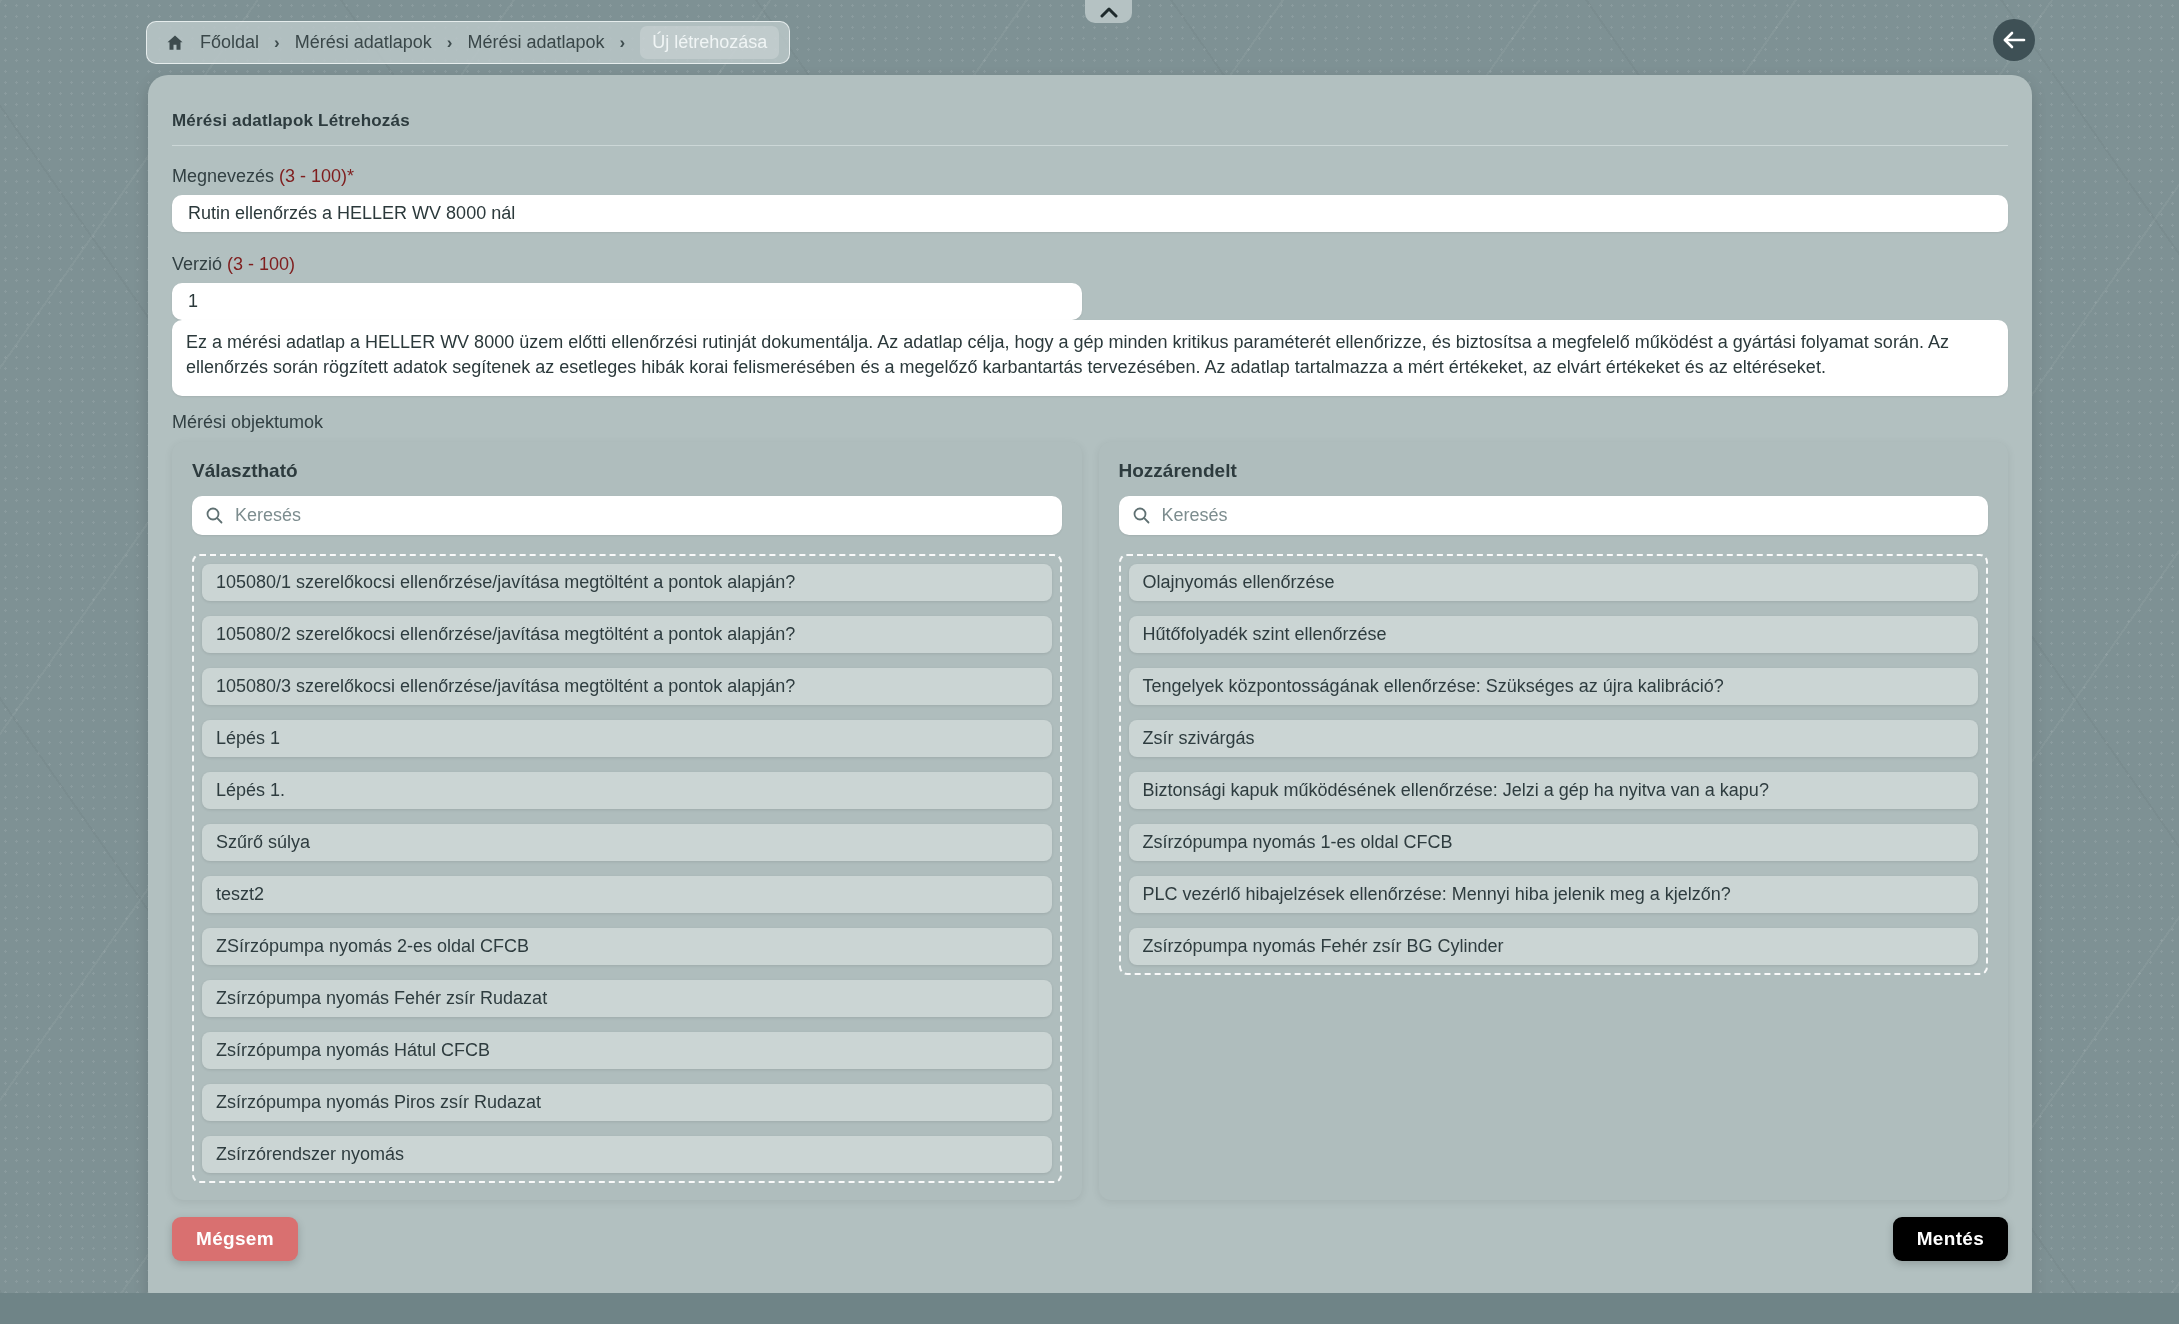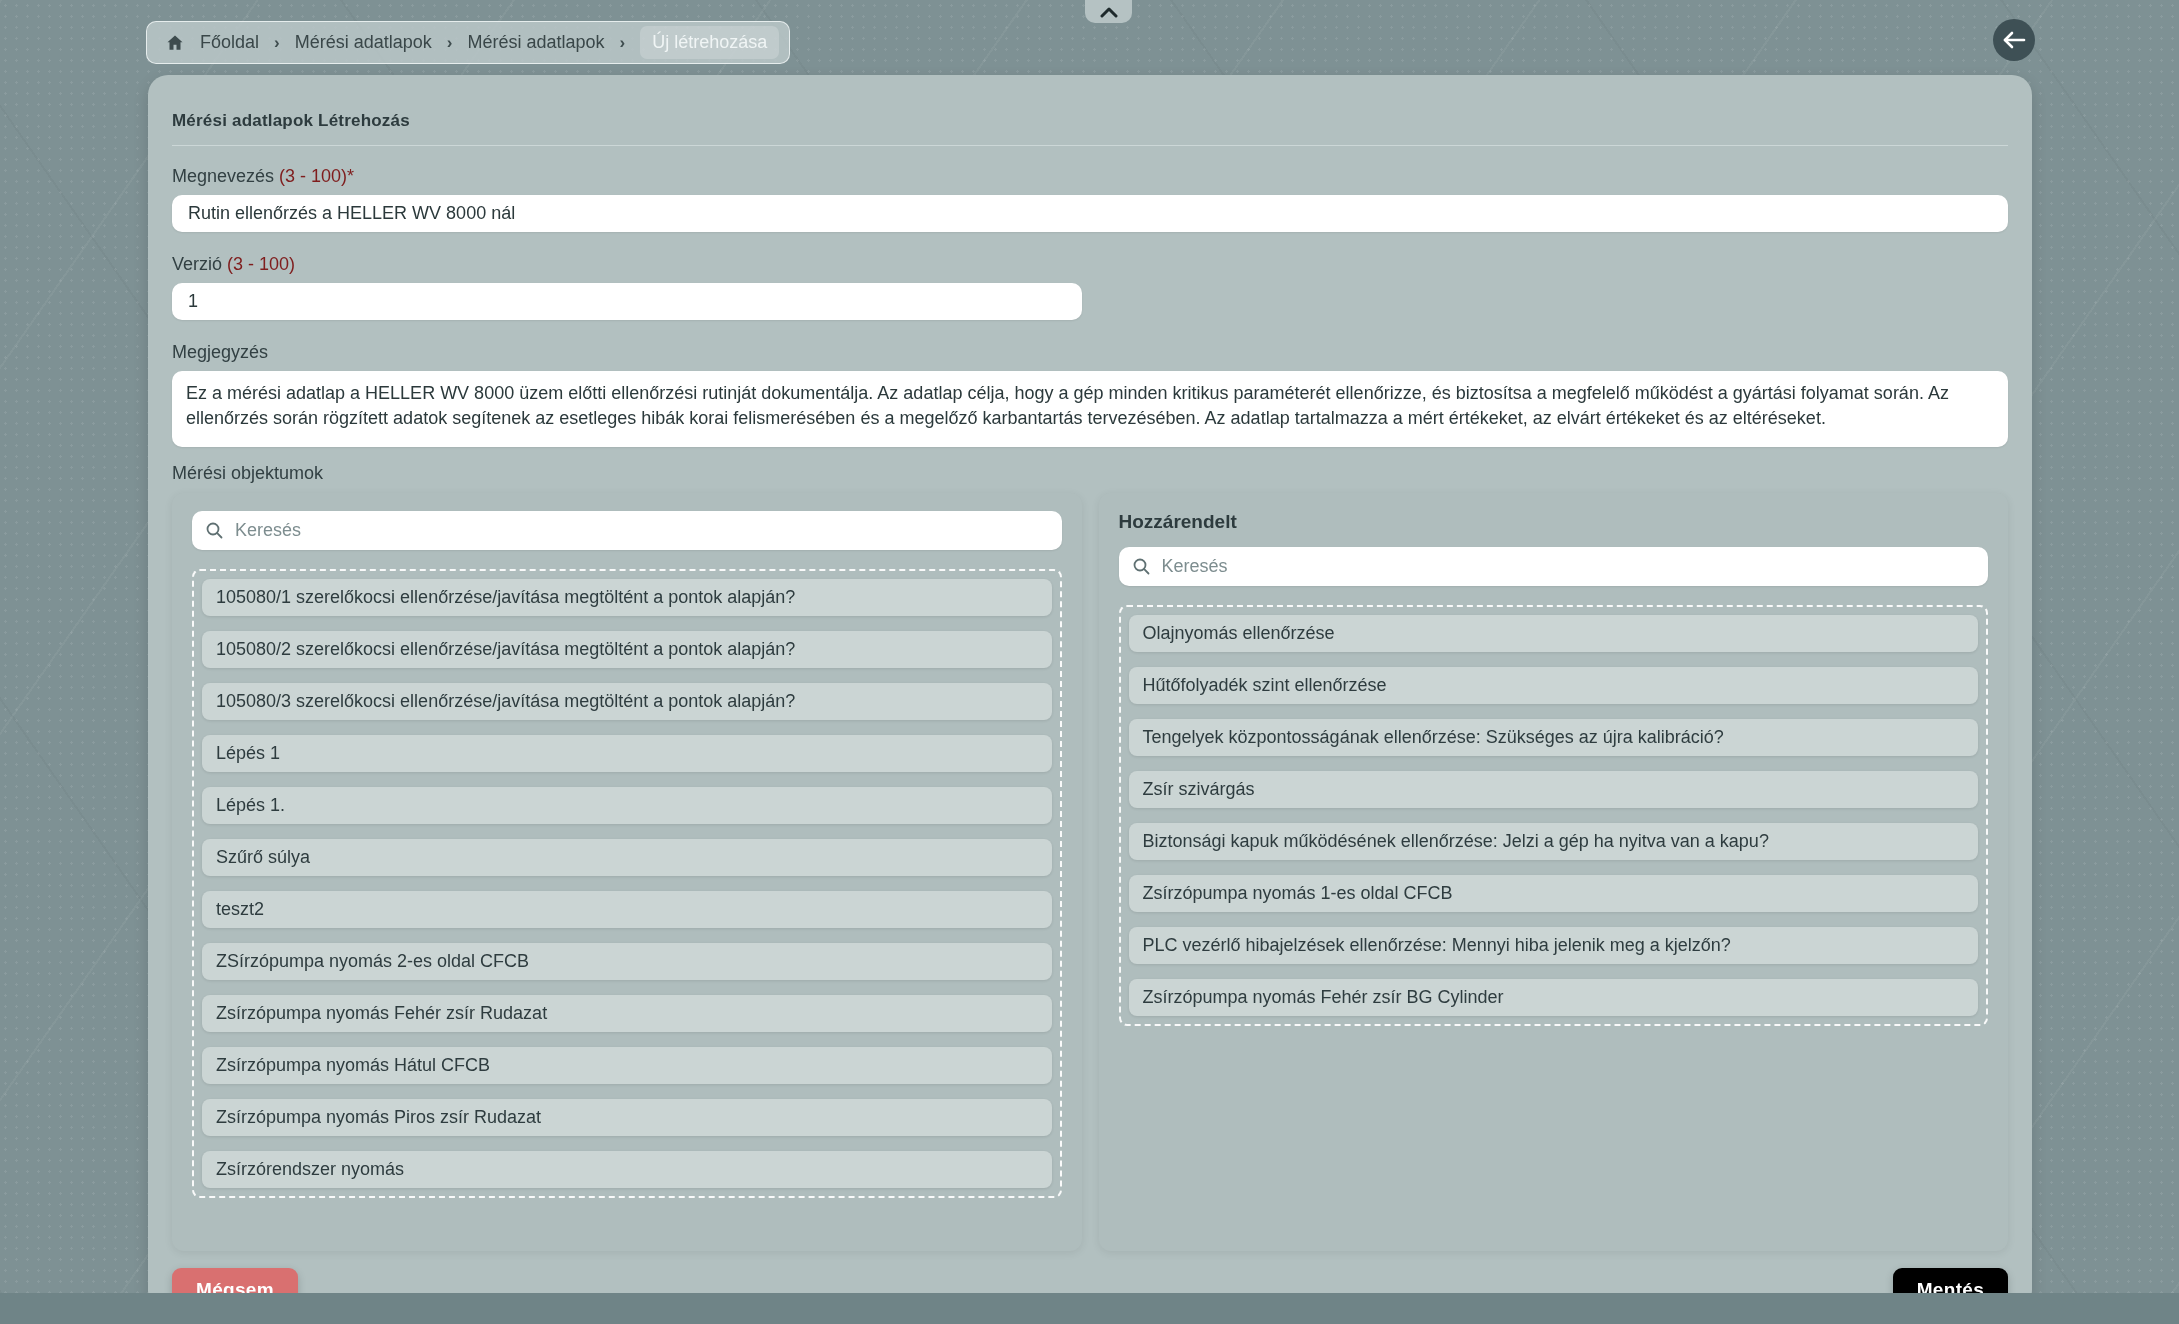--- a/index.html
+++ b/index.html
@@ -154,28 +154,28 @@
       <span class="label-hint"><span>(3 - 100)</span><span>*</span></span>
     </div>
     <input class="text-input" type="text" value="Rutin ellenőrzés a HELLER WV 8000 nál" style="">
 
     <div class="field-label">
       <span>Verzió</span>
       <span class="label-hint">(3 - 100)</span>
     </div>
     <input class="text-input narrow" type="text" value="1" style="">
 
-    <div class="field-label">Megjegyzés</div>
     <textarea class="textarea" style="">Ez a mérési adatlap a HELLER WV 8000 üzem előtti ellenőrzési rutinját dokumentálja. Az adatlap célja, hogy a gép minden kritikus paraméterét ellenőrizze, és biztosítsa a megfelelő működést a gyártási folyamat során. Az ellenőrzés során rögzített adatok segítenek az esetleges hibák korai felismerésében és a megelőző karbantartás tervezésében. Az adatlap tartalmazza a mért értékeket, az elvárt értékeket és az eltéréseket.</textarea>
 
     <div class="objects-label">Mérési objektumok</div>
 
     <div class="panels">
 
       <div class="panel">
+        <h2 class="panel-title">Választható</h2>
         <div class="search-box">
           <svg width="19" height="19" viewBox="0 0 19 19" fill="none" stroke="#5f7072" stroke-width="1.8" stroke-linecap="round">
               <circle cx="8" cy="8" r="5.5"></circle>
               <line x1="12.2" y1="12.2" x2="16.5" y2="16.5"></line>
             </svg>
           <input class="search-input" type="text" placeholder="Keresés" style="">
         </div>
         <div class="dropzone">
 
             <div class="list-item">105080/1 szerelőkocsi ellenőrzése/javítása megtöltént a pontok alapján?</div>

